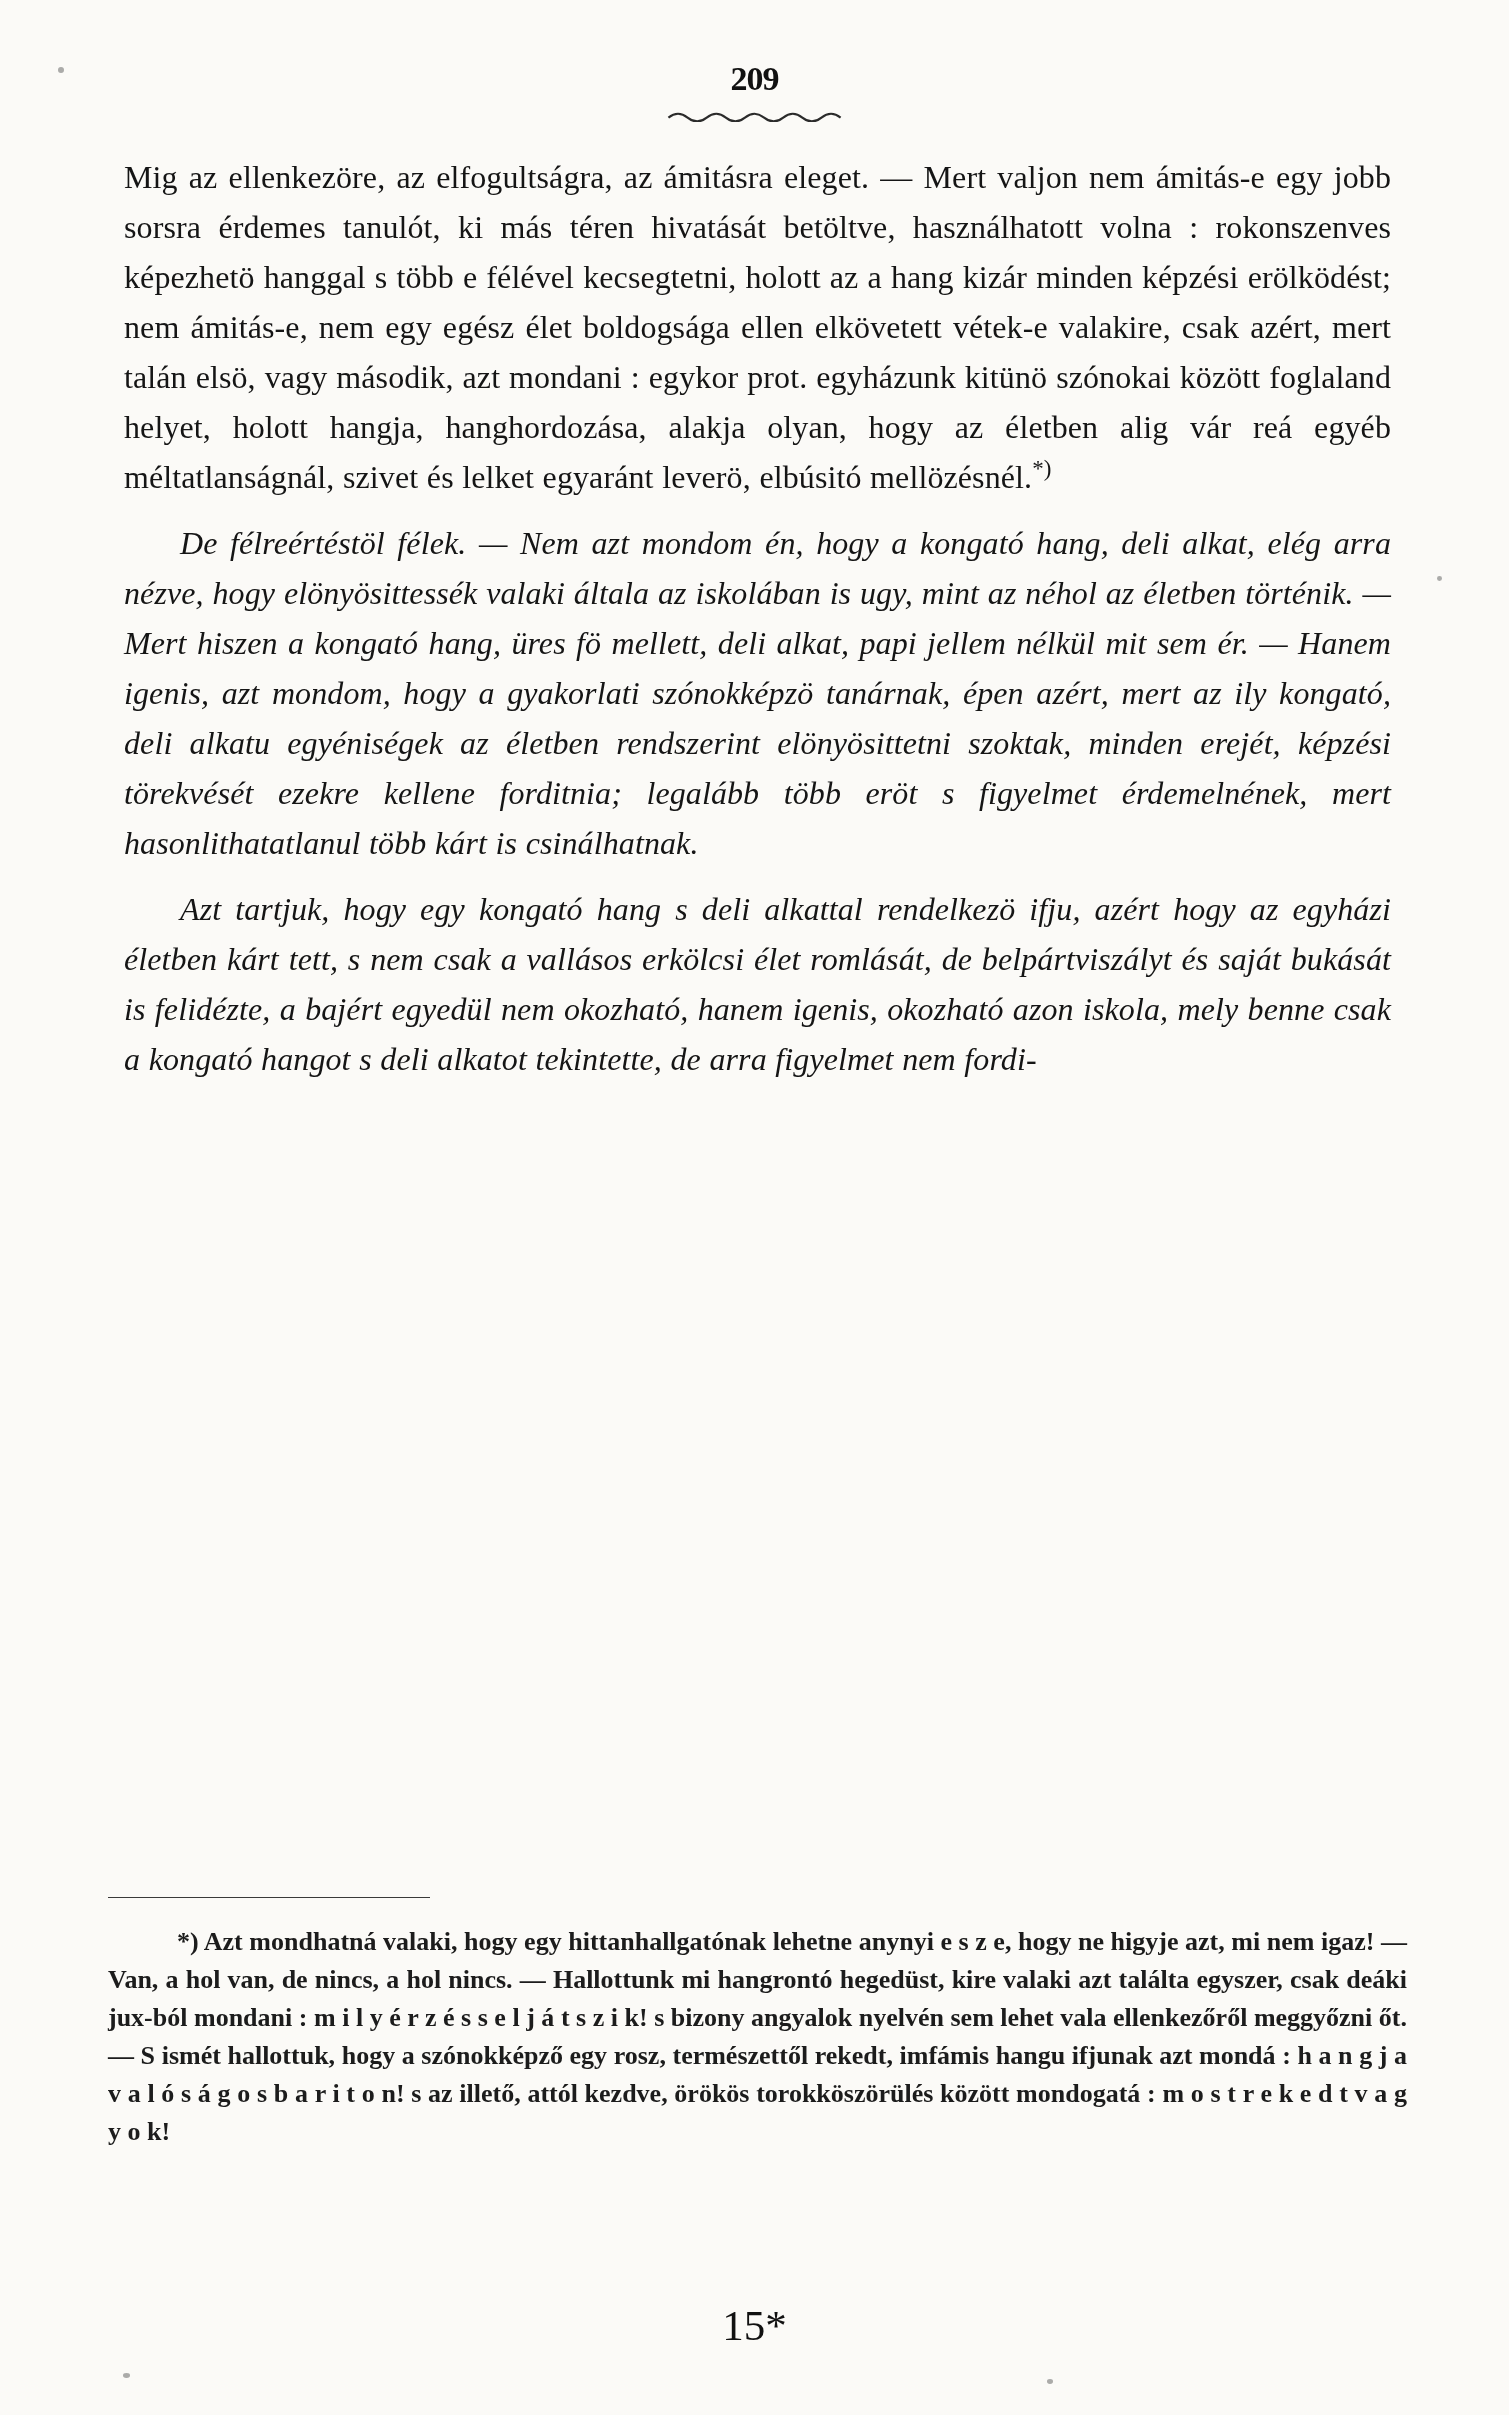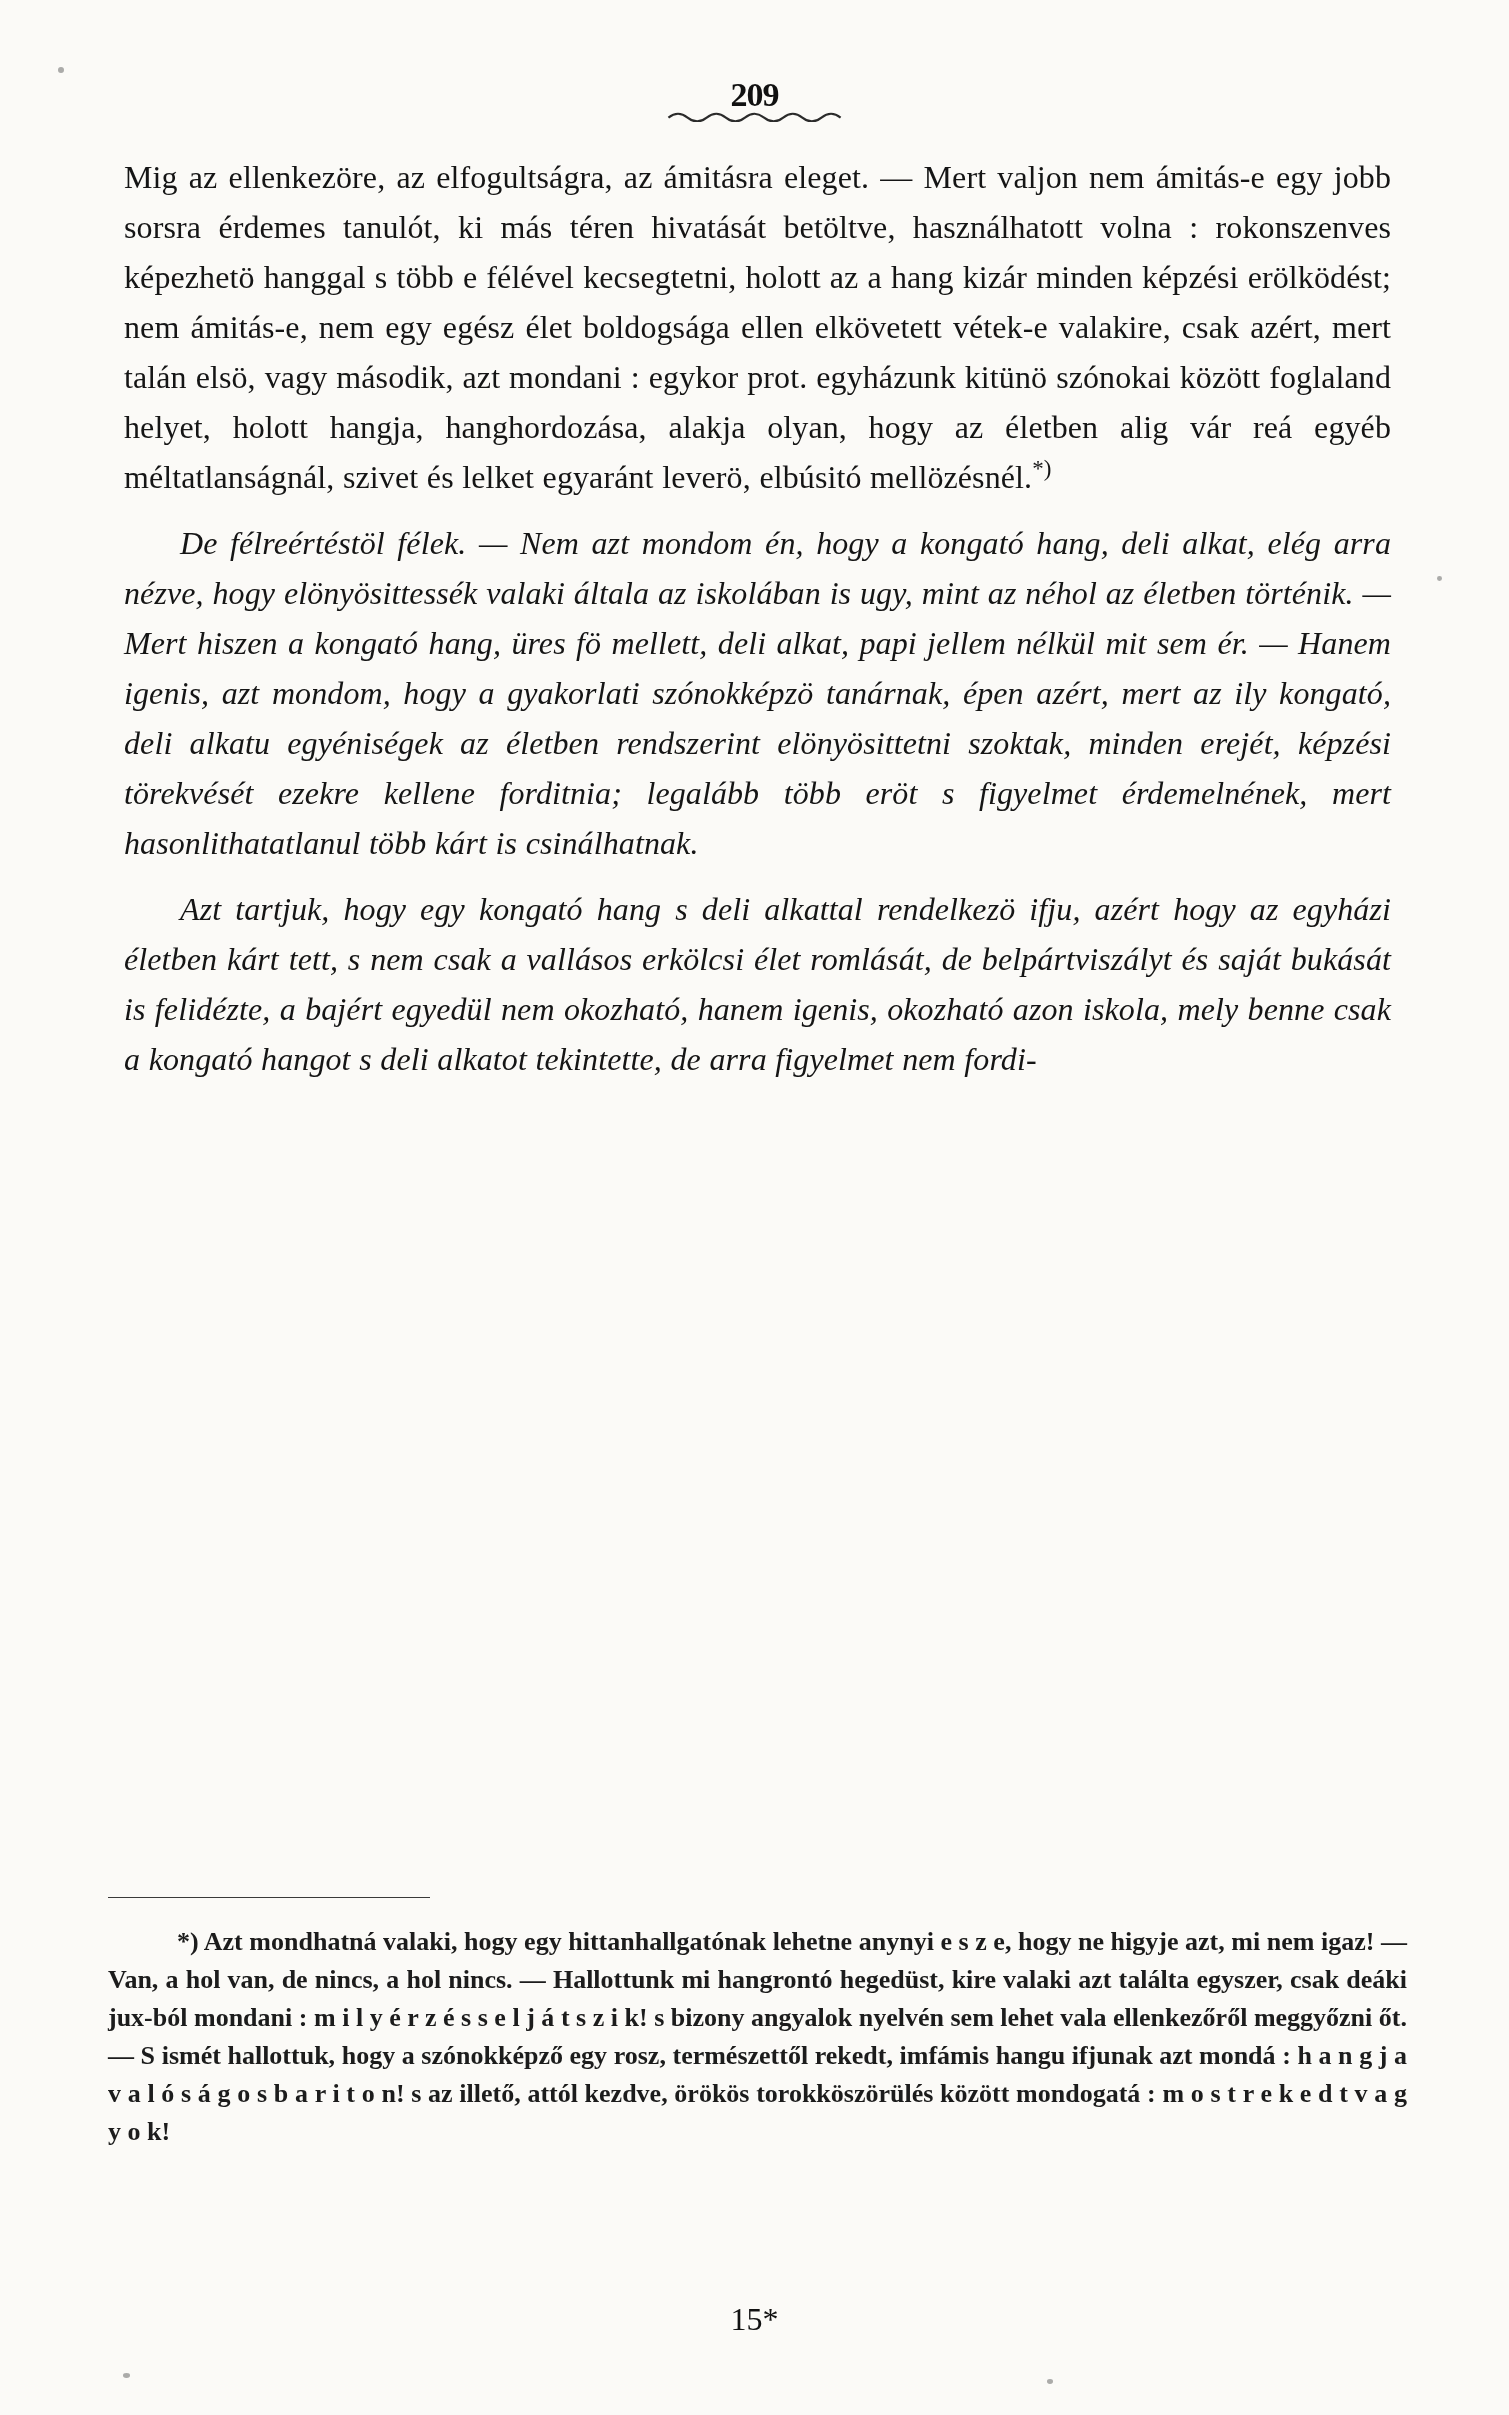--- a/index.html
+++ b/index.html
@@ -15,21 +15,21 @@
     position: relative;
     overflow: hidden;
   }
   .page {
     position: absolute;
     inset: 0;
     background: #fbfaf7;
   }
   .page-number {
     position: absolute;
-    top: 76px;
+    top: 60px;
     left: 0;
     right: 0;
     text-align: center;
     font-size: 34px;
     font-weight: bold;
     letter-spacing: -1px;
     font-family: "Liberation Serif", serif;
     color: #111;
   }
   .page-rule {
@@ -86,21 +86,21 @@
   }
   .footnote .fn-first {
     text-indent: 69px;
   }
   .sig {
     position: absolute;
     top: 2301px;
     left: 0;
     right: 0;
     text-align: center;
-    font-size: 32px;
+    font-size: 43px;
     font-family: "Liberation Serif", serif;
     color: #111;
   }
   sup.fnmark {
     font-size: 0.72em;
     vertical-align: super;
     line-height: 0;
   }
   .speck {
     position: absolute;

